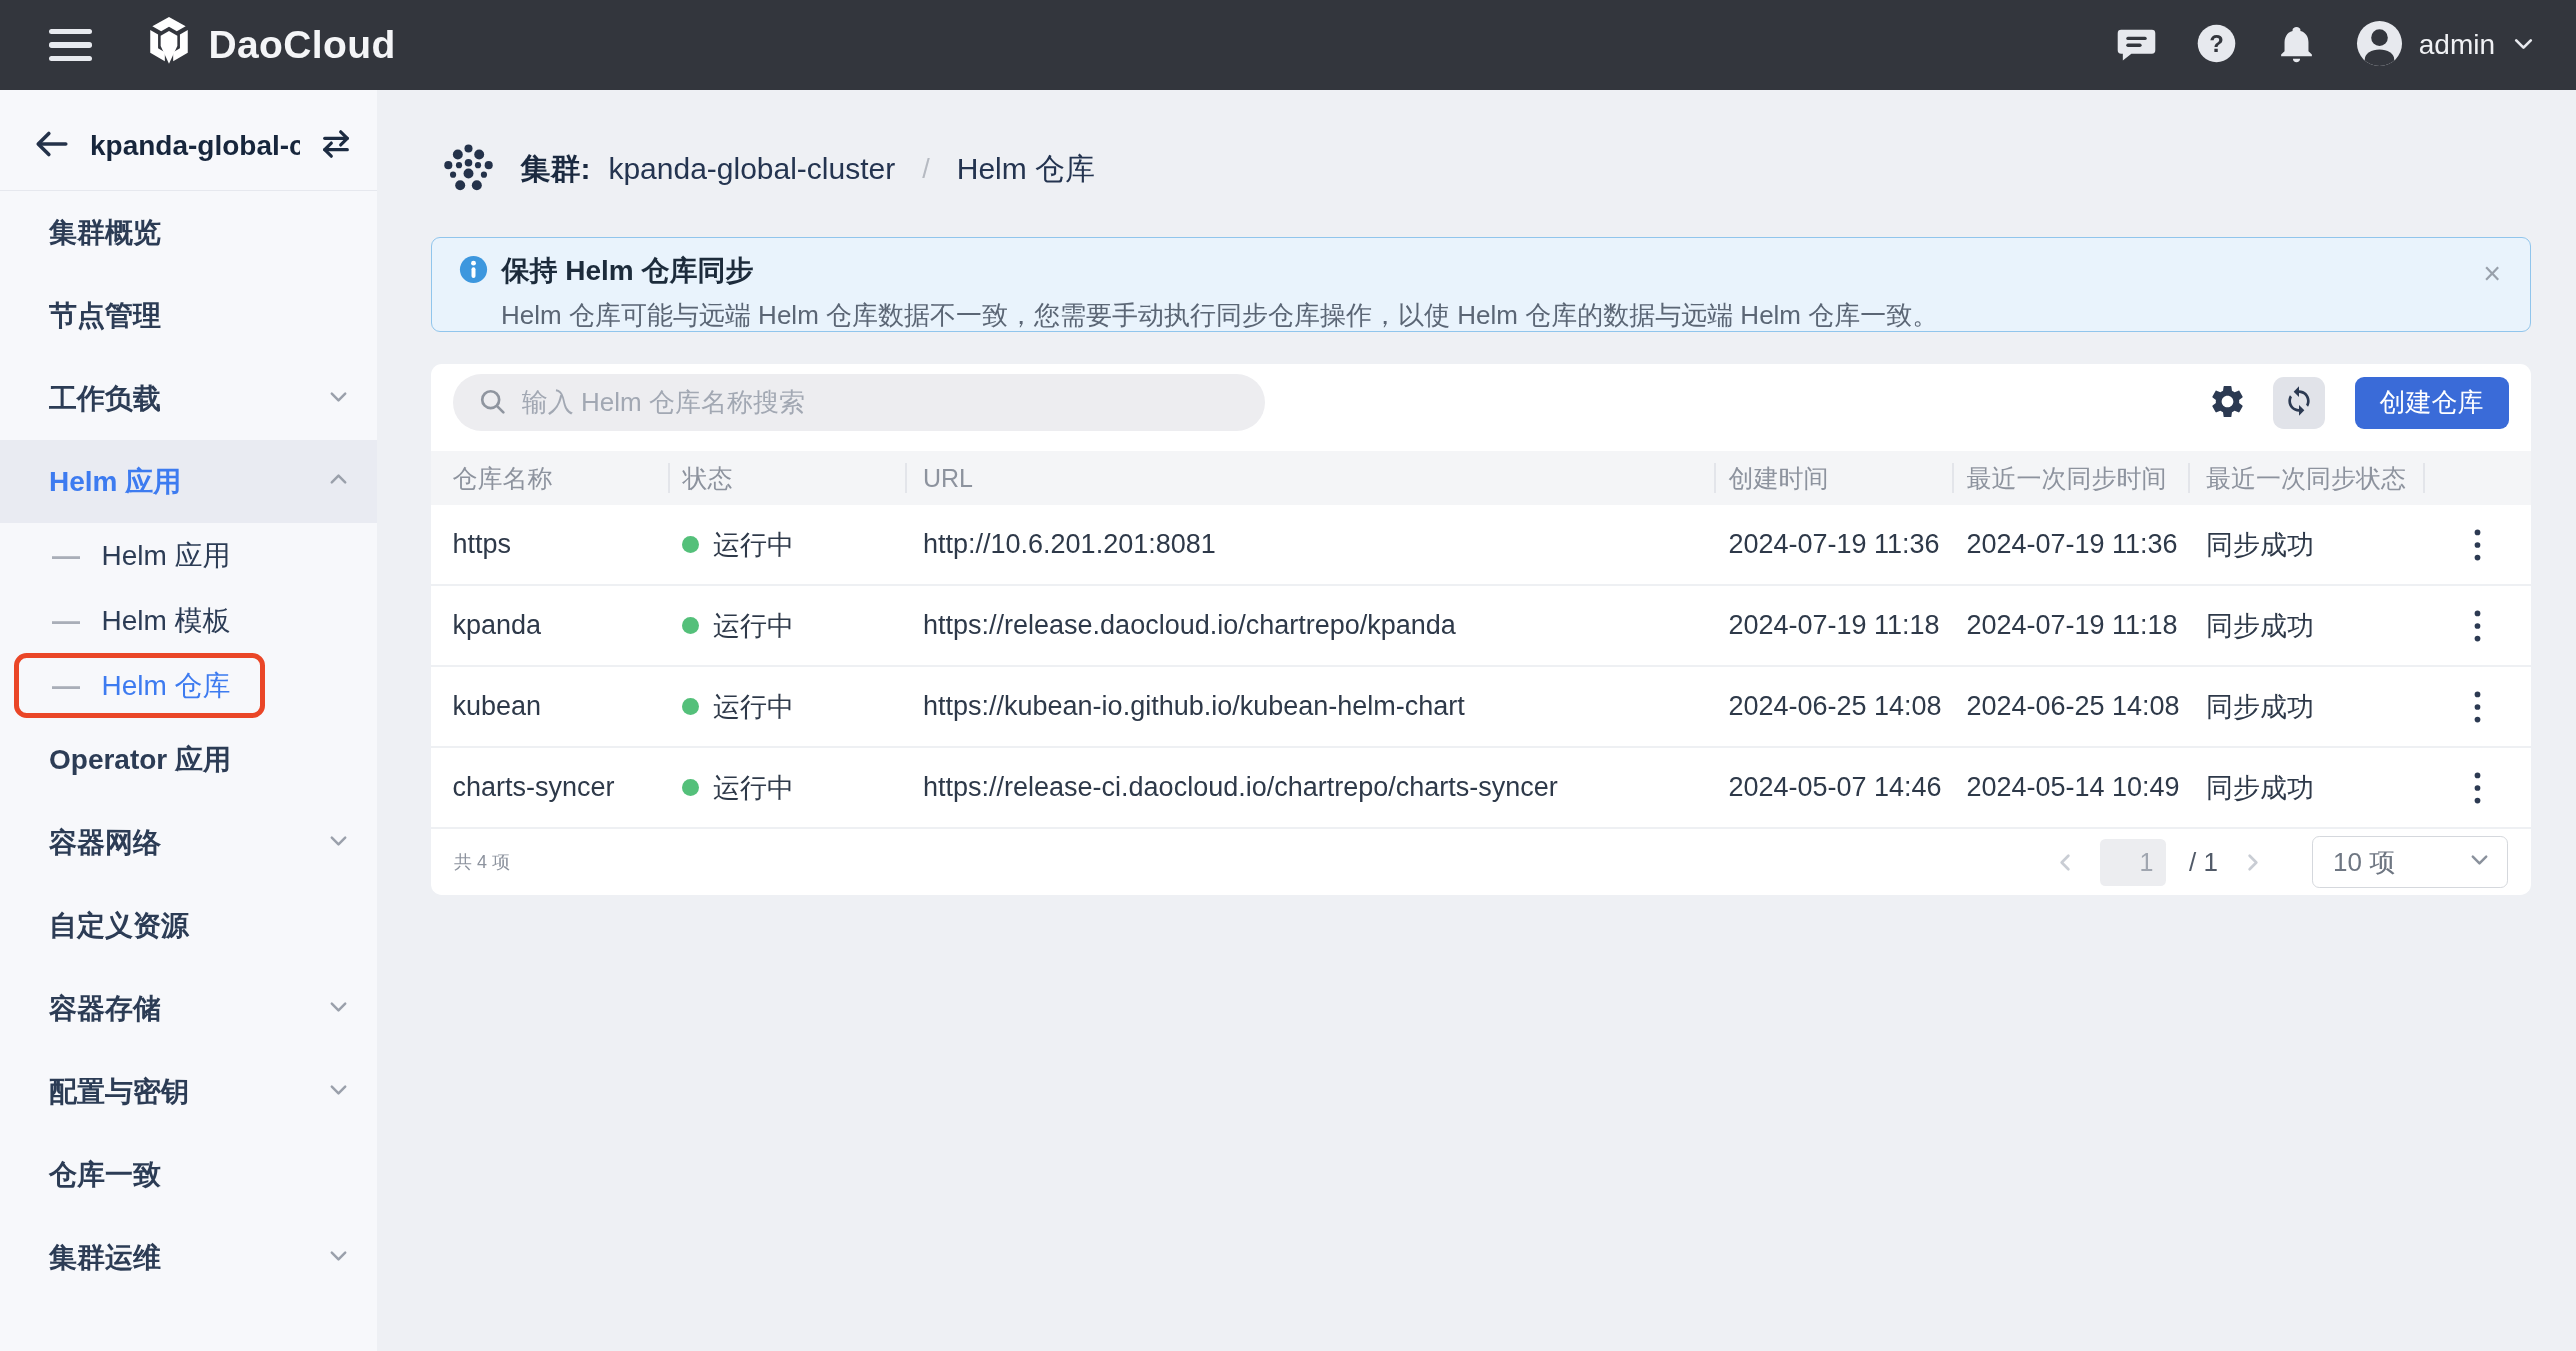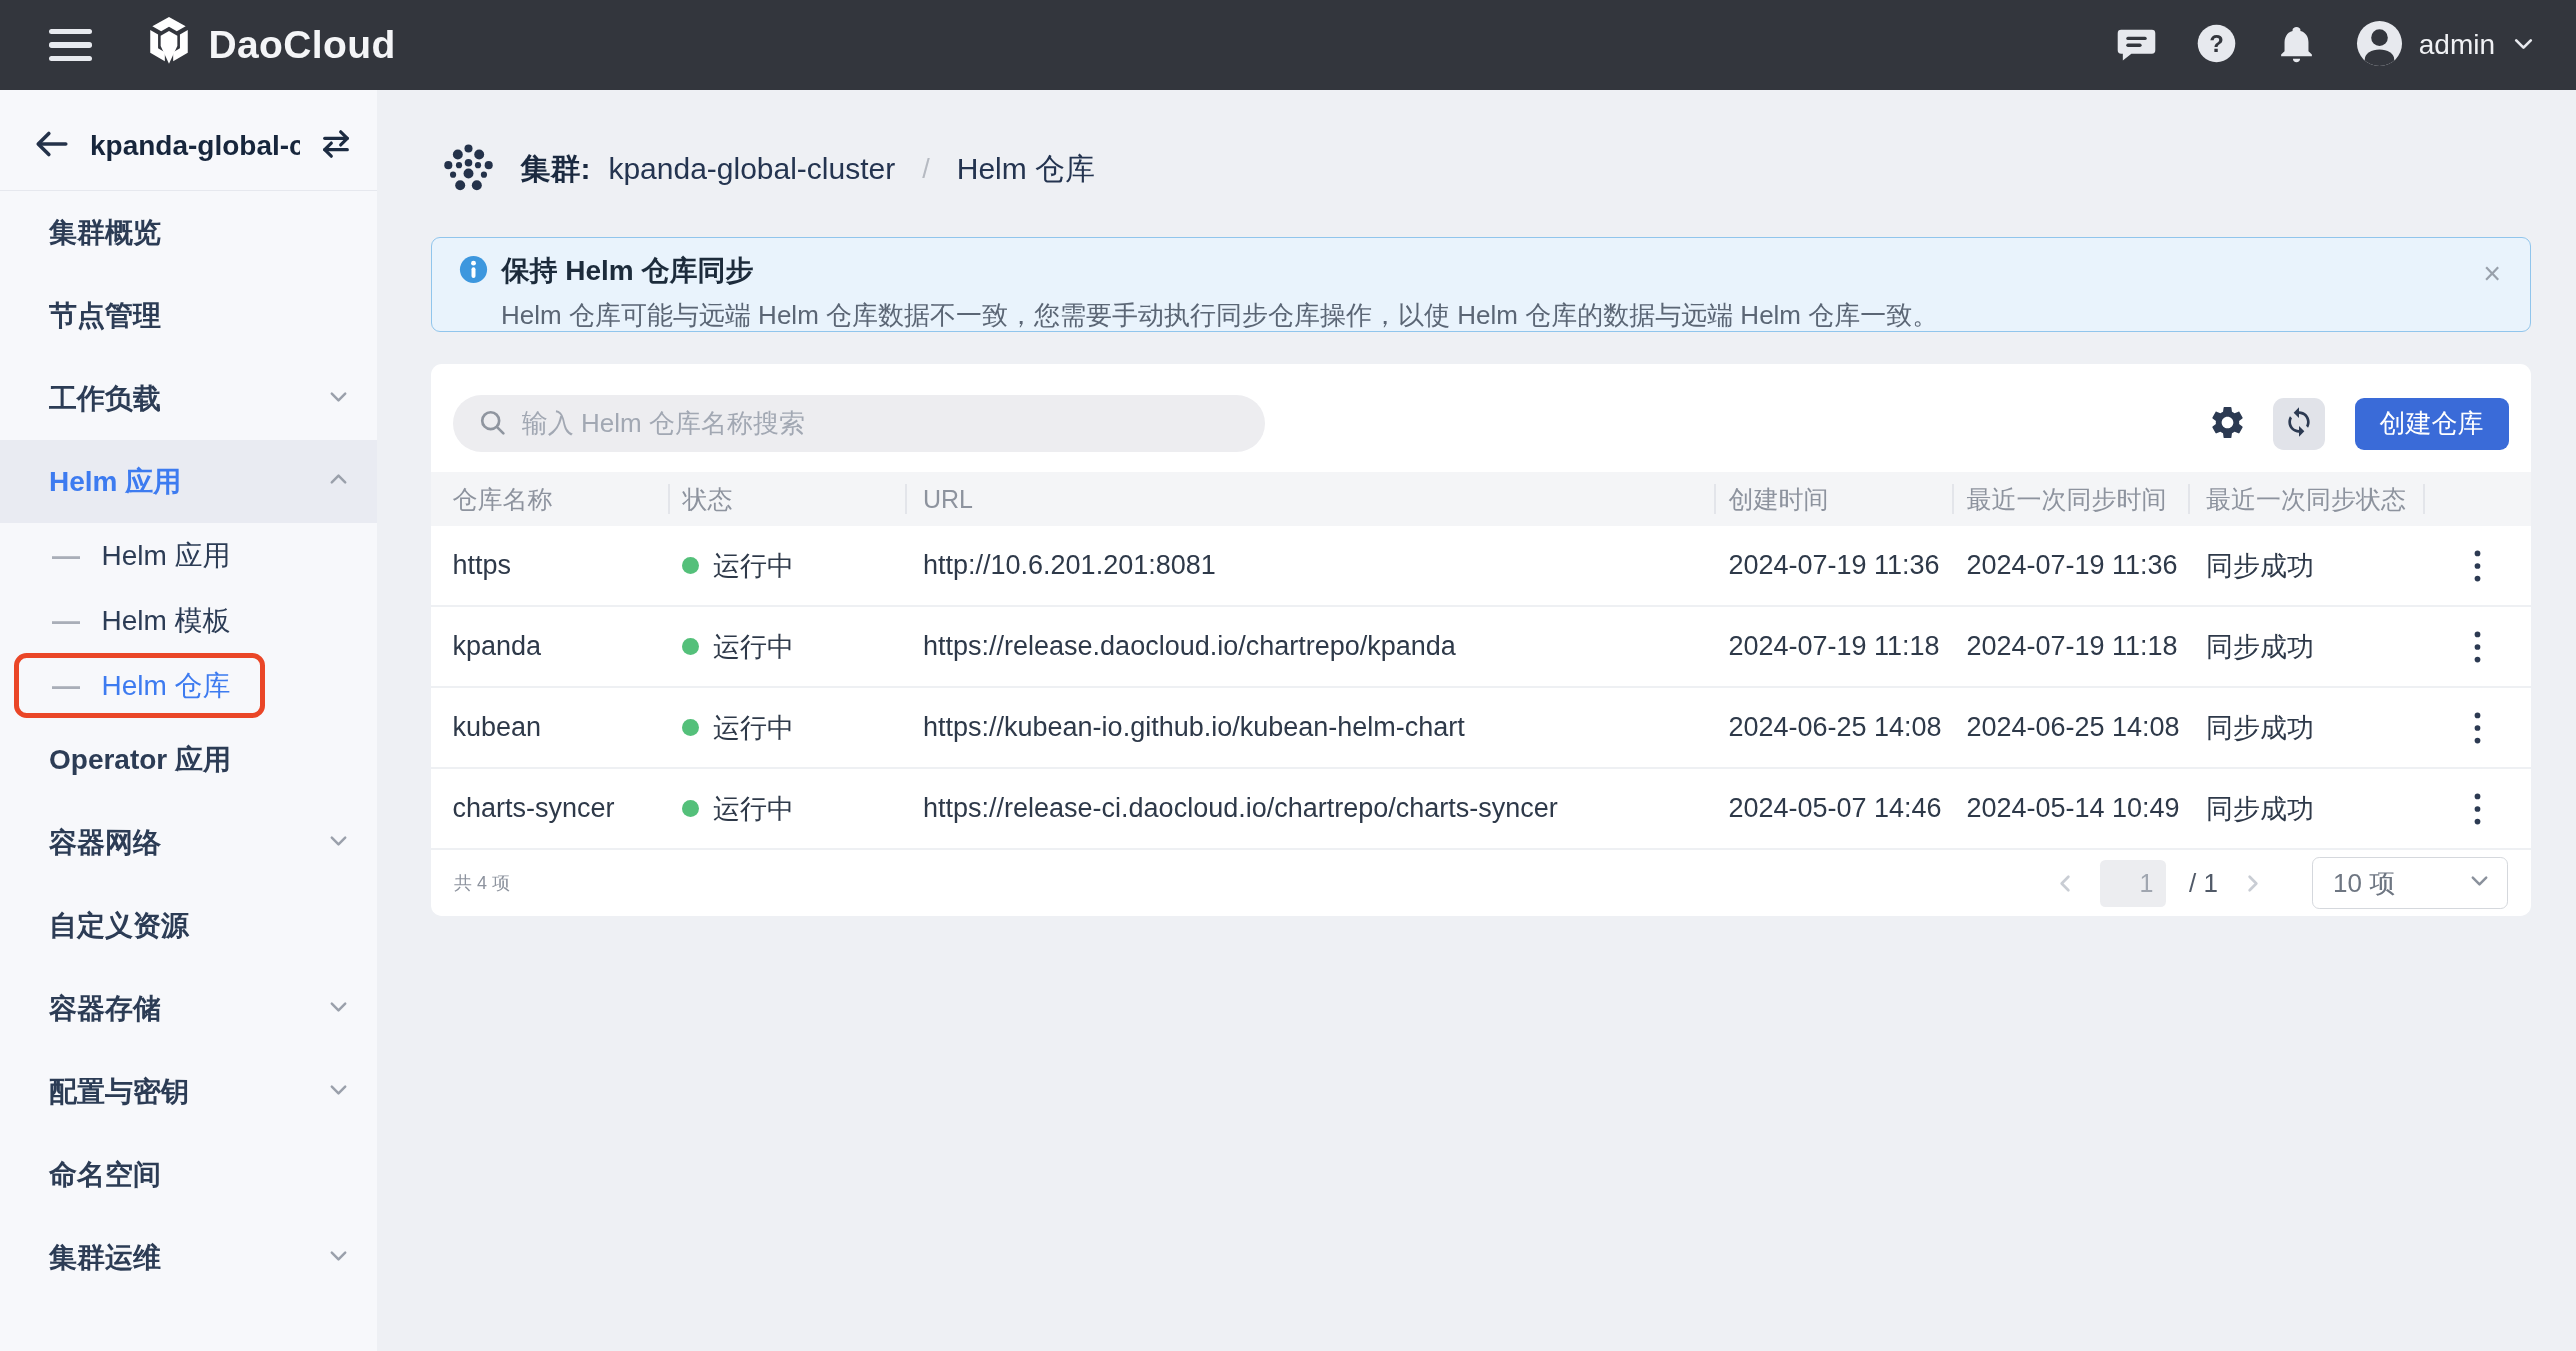--- a/index.html
+++ b/index.html
@@ -64,21 +64,21 @@
   
   .banner{position:relative;margin:38px 45px 0 54px;height:95px;background:var(--banner-bg);
     border:1.8px solid var(--banner-border);border-radius:9px;padding:13.5px 27px;}
   .banner-title-row{display:flex;align-items:center;gap:13.5px;}
   .banner-title{font-size:28px;font-weight:bold;color:#1c2b3b;}
   .banner-body{font-size:26px;color:#5b6675;margin:8px 0 0 42px;}
   .banner-close{position:absolute;right:29px;top:20px;font-size:30.5px;color:#98a0ab;cursor:pointer;
     line-height:1;font-weight:400;}
 
   
-  .card{margin:32px 45px 0 54px;background:#fff;border-radius:10.8px;padding-top:31px;}
+  .card{margin:32px 45px 0 54px;background:#fff;border-radius:10.8px;padding-top:10px;}
   .toolbar{display:flex;align-items:center;padding:0 22.4px;height:57px;}
   .search{width:812px;height:57px;background:#ededf0;border-radius:30px;display:flex;align-items:center;
     padding:0 25px;gap:14.4px;}
   .search input{border:none;outline:none;background:transparent;font-size:26px;color:#333;flex:1;
     font-family:inherit;}
   .search input::placeholder{color:#a2a8b3;}
   .toolbar-right{margin-left:auto;display:flex;align-items:center;gap:19px;}
   .gear-btn{width:52px;height:52px;display:flex;align-items:center;justify-content:center;cursor:pointer;}
   .refresh-btn{width:52px;height:52px;background:#e1e3e9;border-radius:10.8px;display:flex;
     align-items:center;justify-content:center;cursor:pointer;}
@@ -263,21 +263,21 @@
     </div>
     <div class="side-item">
       <span>配置与密钥</span>
       <span class="chev">
         <svg width="23" height="23" viewBox="0 0 24 24" fill="none" stroke="#9aa0ab" stroke-width="2.6" stroke-linecap="round" stroke-linejoin="round">
             <polyline points="5,9 12,16 19,9"></polyline>
           </svg>
       </span>
     </div>
     <div class="side-item">
-      <span>命名空间</span>
+      <span>仓库一致</span>
     </div>
     <div class="side-item">
       <span>集群运维</span>
       <span class="chev">
         <svg width="23" height="23" viewBox="0 0 24 24" fill="none" stroke="#9aa0ab" stroke-width="2.6" stroke-linecap="round" stroke-linejoin="round">
             <polyline points="5,9 12,16 19,9"></polyline>
           </svg>
       </span>
     </div>
   </nav>

